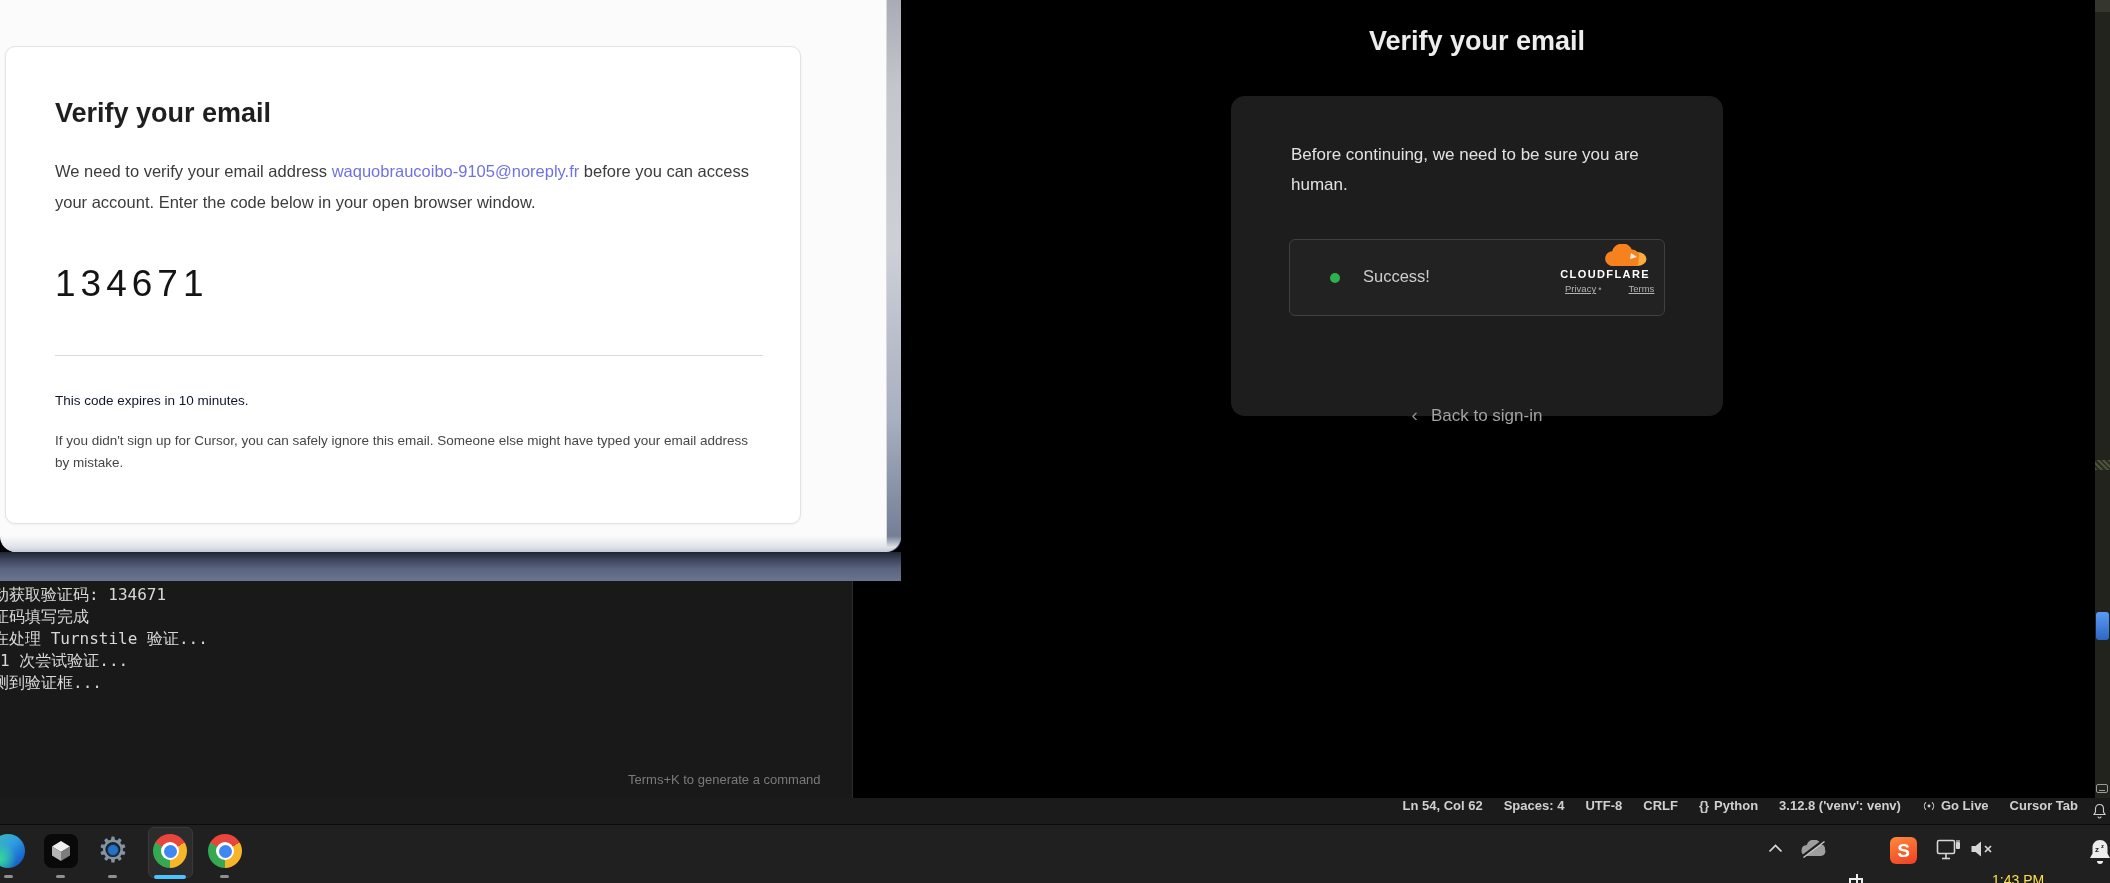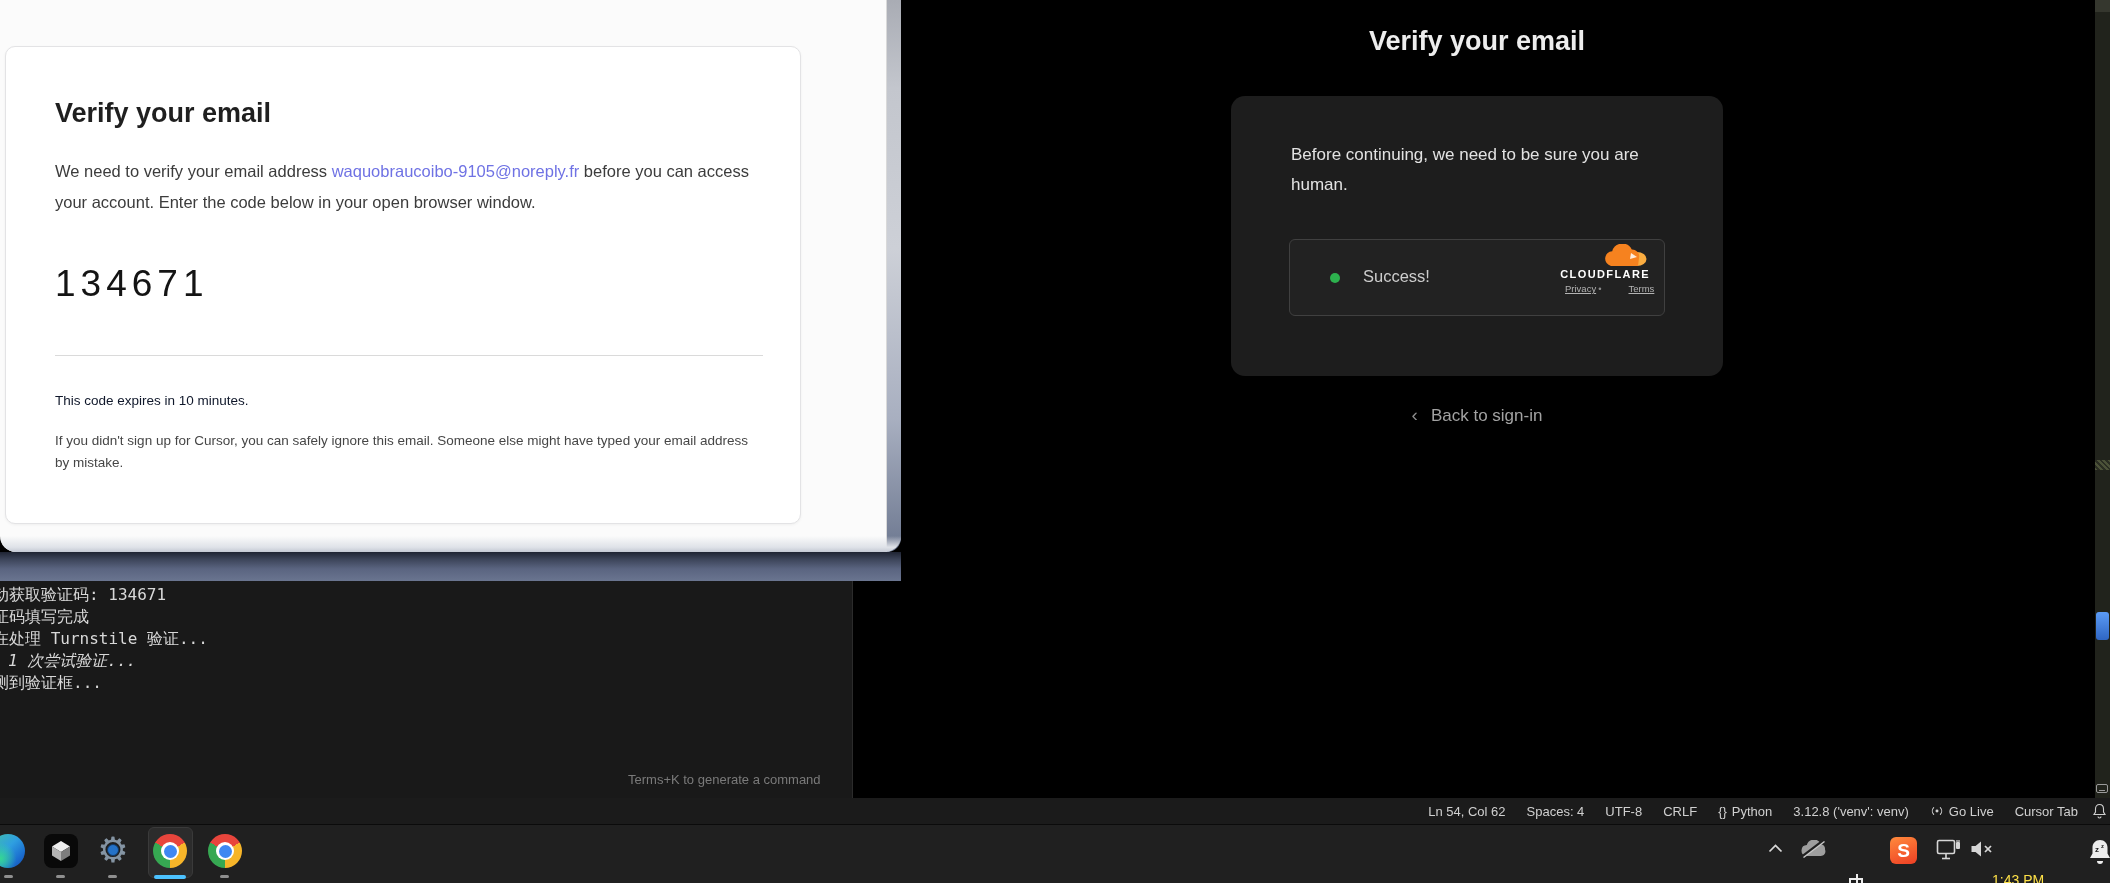--- a/index.html
+++ b/index.html
@@ -44,29 +44,29 @@
   }
 
   
   .terminal {
     position:absolute; left:0; top:581px; width:853px; height:217px;
     background:#191919; border-right:1px solid #2b2b2b; padding-top:3px;
     font-family:"DejaVu Sans Mono", monospace; font-size:16px; line-height:22px; color:#d8d8d8;
     z-index:3; overflow:hidden;
   }
   .t-line { margin-left:-7px; white-space:pre; }
-  .t-line.indent { margin-left:8px;font-style:italic; }
+  .t-line.indent { margin-left:0; }
   .terminal-hint { position:absolute; left:628px; top:772px; font-size:13px; color:#7a7a7a; z-index:3; }
 
   
   .vp-title {
     position:absolute; left:1231px; top:26px; width:492px; text-align:center;
     font-size:27px; font-weight:700; color:#ededed;
   }
-  .vp-card { position:absolute; left:1231px; top:96px; width:492px; height:280px; background:#1d1d1d; border-radius:14px; }
+  .vp-card { position:absolute; left:1231px; top:96px; width:492px; height:320px; background:#1d1d1d; border-radius:14px; }
   .vp-text { position:absolute; left:60px; top:44px; width:378px; font-size:17px; line-height:30px; color:#e2e2e2; }
   .turnstile {
     position:absolute; left:58px; top:143px; width:376px; height:77px;
     background:#222; border:1px solid #404040; border-radius:6px;
   }
   .ts-dot { position:absolute; left:40px; top:33px; width:10px; height:10px; border-radius:50%; }
   .ts-status { position:absolute; left:73px; top:27px; font-size:16.5px; color:#cdcdcd; }
   .cf-block { position:absolute; right:14px; top:4px; width:110px; text-align:right; }
   .cf-cloud { display:block; margin:0 2px 0 auto; }
   .cf-name { font-size:11px; font-weight:700; letter-spacing:1.4px; color:#fff; margin-top:1px; }
@@ -82,22 +82,22 @@
   .sl-frag { position:absolute; left:0; font-family:"DejaVu Sans Mono", monospace; font-size:11px;padding-left:28px; }
   .sl-hatch { position:absolute; left:0; top:460px; width:15px; height:10px;
     background:repeating-linear-gradient(45deg,#4b5138 0 2px,#2a2d22 2px 4px); }
   .sl-blue { position:absolute; left:1px; top:612px; width:13px; height:28px; border-radius:3px; background:linear-gradient(180deg,#5b9bf5,#2f66c4); }
   .sl-kb { position:absolute; left:1px; top:784px; width:12px; height:9px; border:1px solid #9a9a9a; border-radius:2px; }
   .sl-kb::after { content:""; position:absolute; left:2px; top:5px; width:6px; height:1px; background:#9a9a9a; }
 
   
   .statusbar {
     position:absolute; left:0; top:798px; width:2110px; height:26px; background:#1b1b1b;
-    display:flex; align-items:center; justify-content:flex-end; gap:21px; padding-right:32px;
-    font-size:13px; color:#d0d0d0; z-index:6;
+    display:flex; align-items:flex-start; justify-content:flex-end; gap:21px; padding-right:32px;
+    font-size:13px; color:#d0d0d0; z-index:6;font-weight:bold;
   }
   .sb-item { display:flex; align-items:center; gap:5px; cursor:pointer; white-space:nowrap; }
   .sb-bell { position:absolute; left:2092px; top:5px; }
 
   
   .taskbar { position:absolute; left:0; top:824px; width:2110px; height:59px; background:#202020; border-top:1px solid #0b0b0b; z-index:7; }
   .tb-ico { position:absolute; top:9px; width:34px; height:34px; cursor:pointer; }
   .active-box { position:absolute; left:148px; top:2px; width:45px; height:51px; background:#2c2c2c; border:1px solid #3a3a3a; border-radius:6px; }
   .edge-circle { width:34px; height:34px; border-radius:50%;
     background:radial-gradient(circle at 28% 72%, #35d793 0%, rgba(53,215,147,0) 46%),

